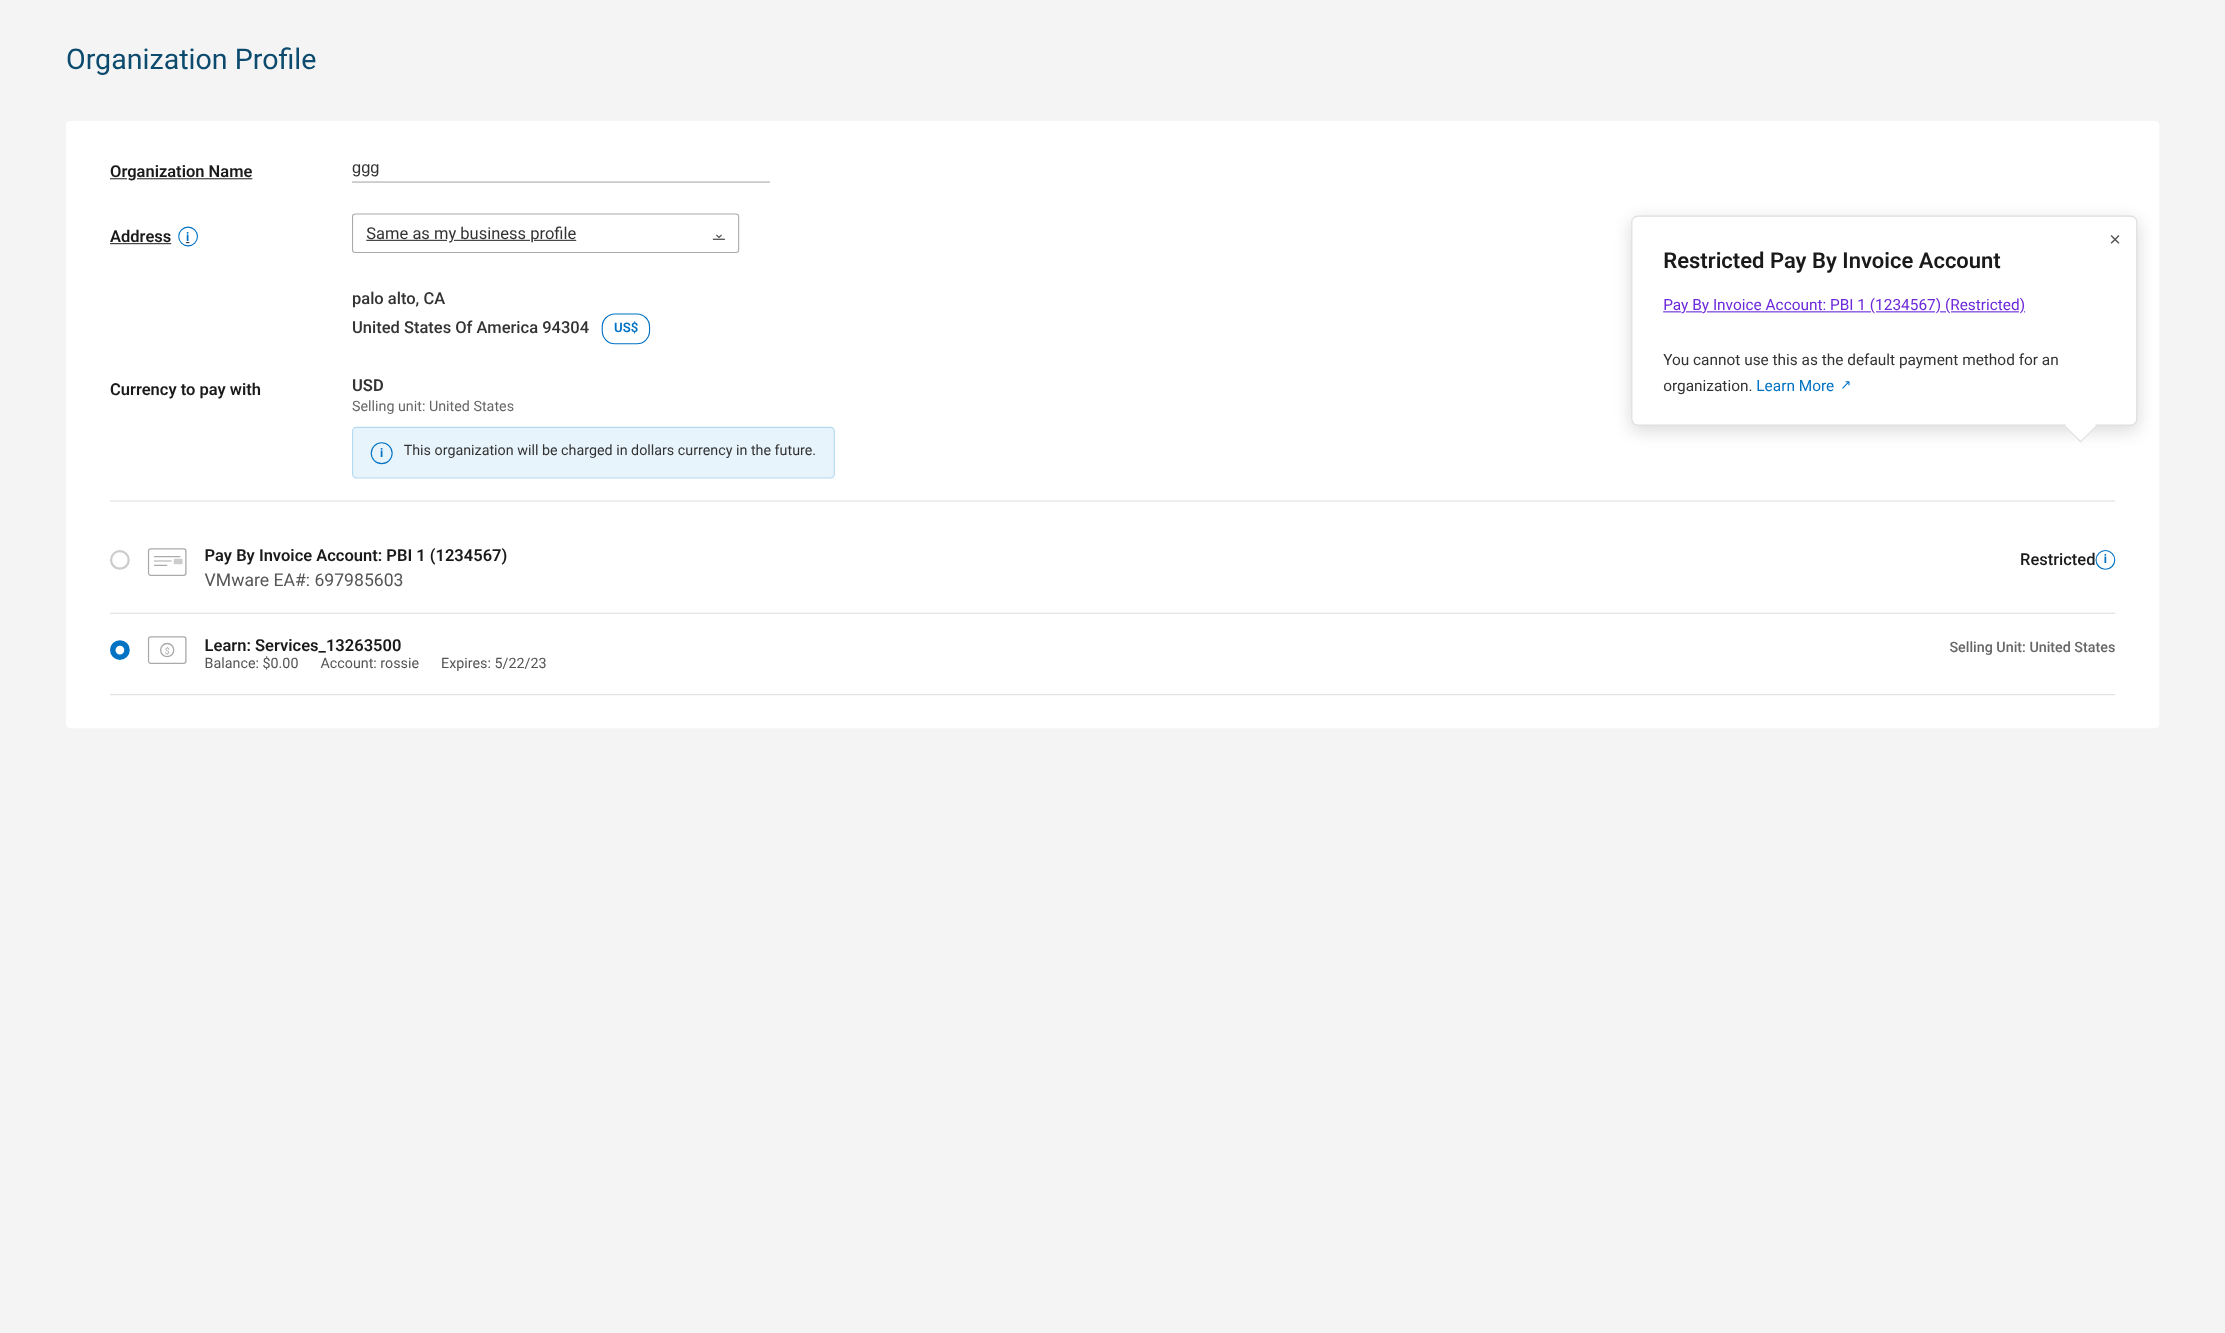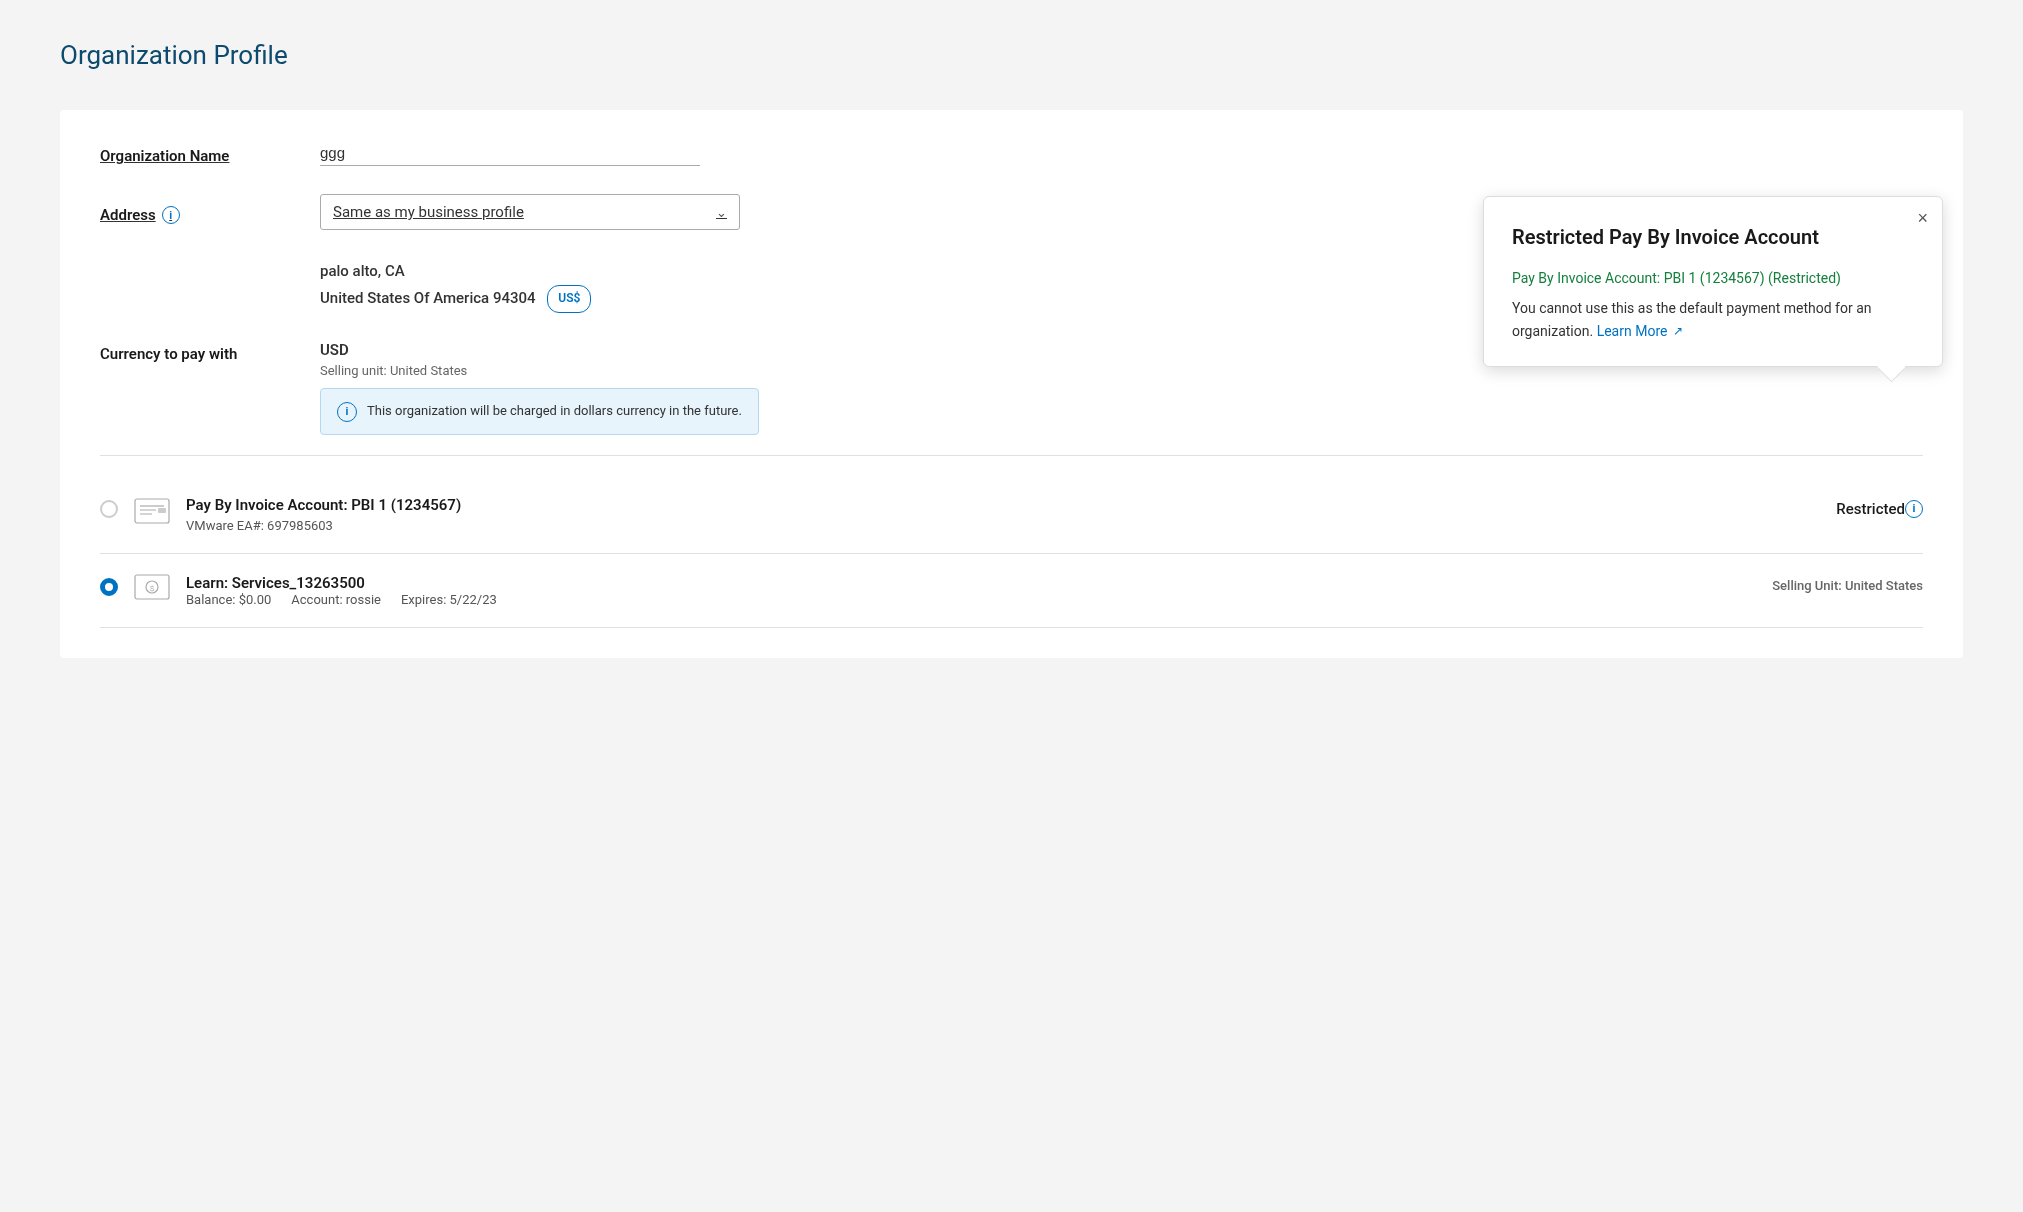--- a/index.html
+++ b/index.html
@@ -71,21 +71,21 @@
       padding: 4px 0;
       width: 380px;
       background: transparent;
       color: #333;
     }
 
     .select-dropdown {
       display: flex;
       align-items: center;
       justify-content: space-between;
-      width: 420px;
+      width: 352px;
       border: 1px solid #aaa;
       border-radius: 3px;
       padding: 8px 12px;
       font-size: 15px;
       cursor: pointer;
       background: #fff;
       color: #333;
     }
 
     .chevron-icon {
@@ -225,21 +225,21 @@
       flex: 1;
     }
 
     .payment-name {
       font-size: 15px;
       font-weight: 600;
       color: #1a1a1a;
     }
 
     .payment-sub {
-      font-size: 13px;
+      font-size: 16px;
       color: #555;
       margin-top: 4px;
     }
 
     .payment-meta {
       display: flex;
       align-items: center;
       gap: 20px;
       margin-top: 0;
       font-size: 13px;
@@ -314,23 +314,24 @@
 
     .popup-title {
       font-size: 20px;
       font-weight: 600;
       color: #1a1a1a;
       margin-bottom: 18px;
     }
 
     .popup-body {
       font-size: 14px;
-      color: #15803d;
+      color: #6d28d9;
       line-height: 1.6;
-      margin-bottom: 8px;
+      margin-bottom: 28px;
+      text-decoration: underline;
     }
 
     .popup-detail {
       font-size: 14px;
       color: #333;
       line-height: 1.6;
     }
 
     .popup-detail a {
       color: #0072c3;

